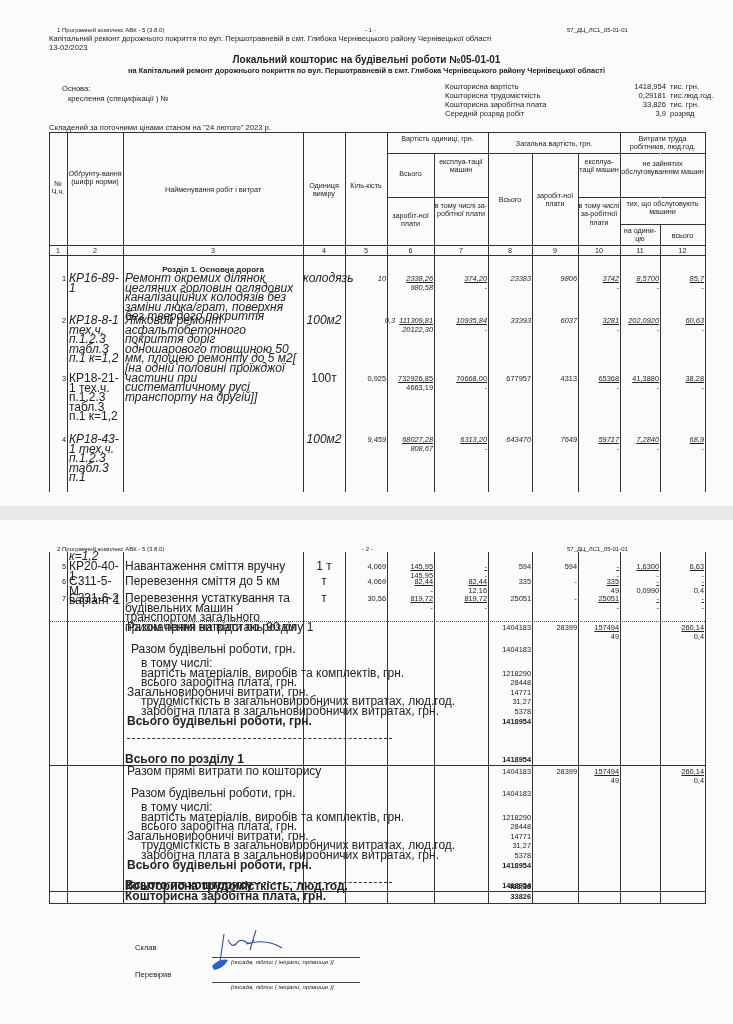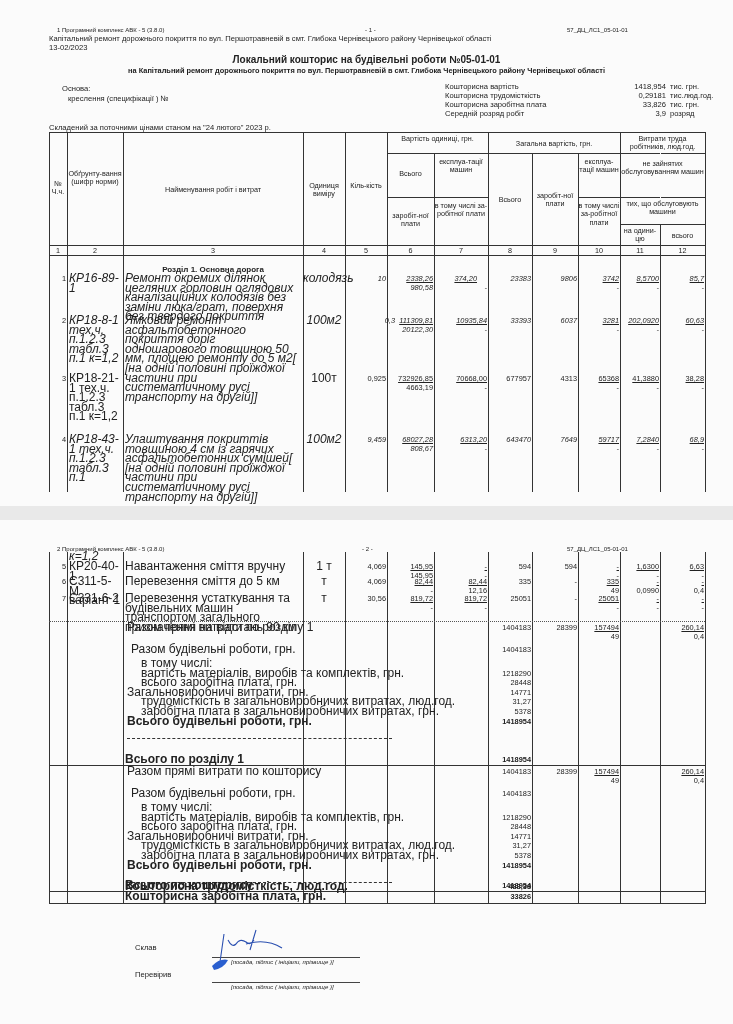--- a/index.html
+++ b/index.html
@@ -115,21 +115,21 @@
     <div class="hdr" style="left:620px;width:40px;top:247px;">11</div>
     <div class="hdr" style="left:660px;width:45px;top:247px;">12</div>
     <div class="abs b" style="left:123px;width:180px;top:265px;font-size:8px;text-align:center;">Розділ 1. Основна дорога</div>
     <div class="num" style="left:49px;width:17px;top:274px;">1</div>
     <div class="desc" style="left:69px;width:52px;top:274px;font-style:italic;">КР16-89-1</div>
     <div class="desc" style="left:125px;width:174px;top:274px;font-style:italic;">Ремонт окремих ділянок цегляних горловин оглядових каналізаційних колодязів без заміни люка/грат, поверхня без твердого покриття</div>
     <div class="desc c" style="left:303px;width:42px;top:274px;text-align:center;font-style:italic;">колодязь</div>
     <div class="num" style="left:345px;width:41px;top:274px;font-style:italic;">10</div>
     <div class="num u" style="left:387px;width:46px;top:274px;font-style:italic;">2338,26</div>
     <div class="num" style="left:387px;width:46px;top:283px;font-style:italic;">980,58</div>
-    <div class="num u" style="left:434px;width:43px;top:274px;font-style:italic;">374,20</div>
+    <div class="num u" style="left:434px;width:53px;top:274px;font-style:italic;">374,20</div>
     <div class="num" style="left:434px;width:53px;top:283px;font-style:italic;">-</div>
     <div class="num" style="left:488px;width:43px;top:274px;font-style:italic;">23383</div>
     <div class="num" style="left:532px;width:45px;top:274px;font-style:italic;">9806</div>
     <div class="num u" style="left:578px;width:41px;top:274px;font-style:italic;">3742</div>
     <div class="num" style="left:578px;width:41px;top:283px;font-style:italic;">-</div>
     <div class="num u" style="left:620px;width:39px;top:274px;font-style:italic;">8,5700</div>
     <div class="num" style="left:620px;width:39px;top:283px;font-style:italic;">-</div>
     <div class="num u" style="left:660px;width:44px;top:274px;font-style:italic;">85,7</div>
     <div class="num" style="left:660px;width:44px;top:283px;font-style:italic;">-</div>
     <div class="num" style="left:49px;width:17px;top:316px;">2</div>
@@ -160,21 +160,20 @@
     <div class="num" style="left:488px;width:43px;top:374px;">677957</div>
     <div class="num" style="left:532px;width:45px;top:374px;">4313</div>
     <div class="num u" style="left:578px;width:41px;top:374px;">65368</div>
     <div class="num" style="left:578px;width:41px;top:383px;">-</div>
     <div class="num u" style="left:620px;width:39px;top:374px;">41,3880</div>
     <div class="num" style="left:620px;width:39px;top:383px;">-</div>
     <div class="num u" style="left:660px;width:44px;top:374px;">38,28</div>
     <div class="num" style="left:660px;width:44px;top:383px;">-</div>
     <div class="num" style="left:49px;width:17px;top:435px;">4</div>
     <div class="desc" style="left:69px;width:52px;top:435px;font-style:italic;">КР18-43-1 тех.ч. п.1.2.3 табл.3 п.1</div>
-    <div class="desc" style="left:125px;width:174px;top:435px;font-style:italic;">Улаштування покриттів товщиною 4 см із гарячих асфальтобетонних сумішей[ [на одній половині проїжджої частини при систематичному русі транспорту на другій]]</div>
     <div class="desc c" style="left:303px;width:42px;top:435px;text-align:center;font-style:italic;">100м2</div>
     <div class="num" style="left:345px;width:41px;top:435px;font-style:italic;">9,459</div>
     <div class="num u" style="left:387px;width:46px;top:435px;font-style:italic;">68027,28</div>
     <div class="num" style="left:387px;width:46px;top:444px;font-style:italic;">808,67</div>
     <div class="num u" style="left:434px;width:53px;top:435px;font-style:italic;">6313,20</div>
     <div class="num" style="left:434px;width:53px;top:444px;font-style:italic;">-</div>
     <div class="num" style="left:488px;width:43px;top:435px;font-style:italic;">643470</div>
     <div class="num" style="left:532px;width:45px;top:435px;font-style:italic;">7649</div>
     <div class="num u" style="left:578px;width:41px;top:435px;font-style:italic;">59717</div>
     <div class="num" style="left:578px;width:41px;top:444px;font-style:italic;">-</div>

